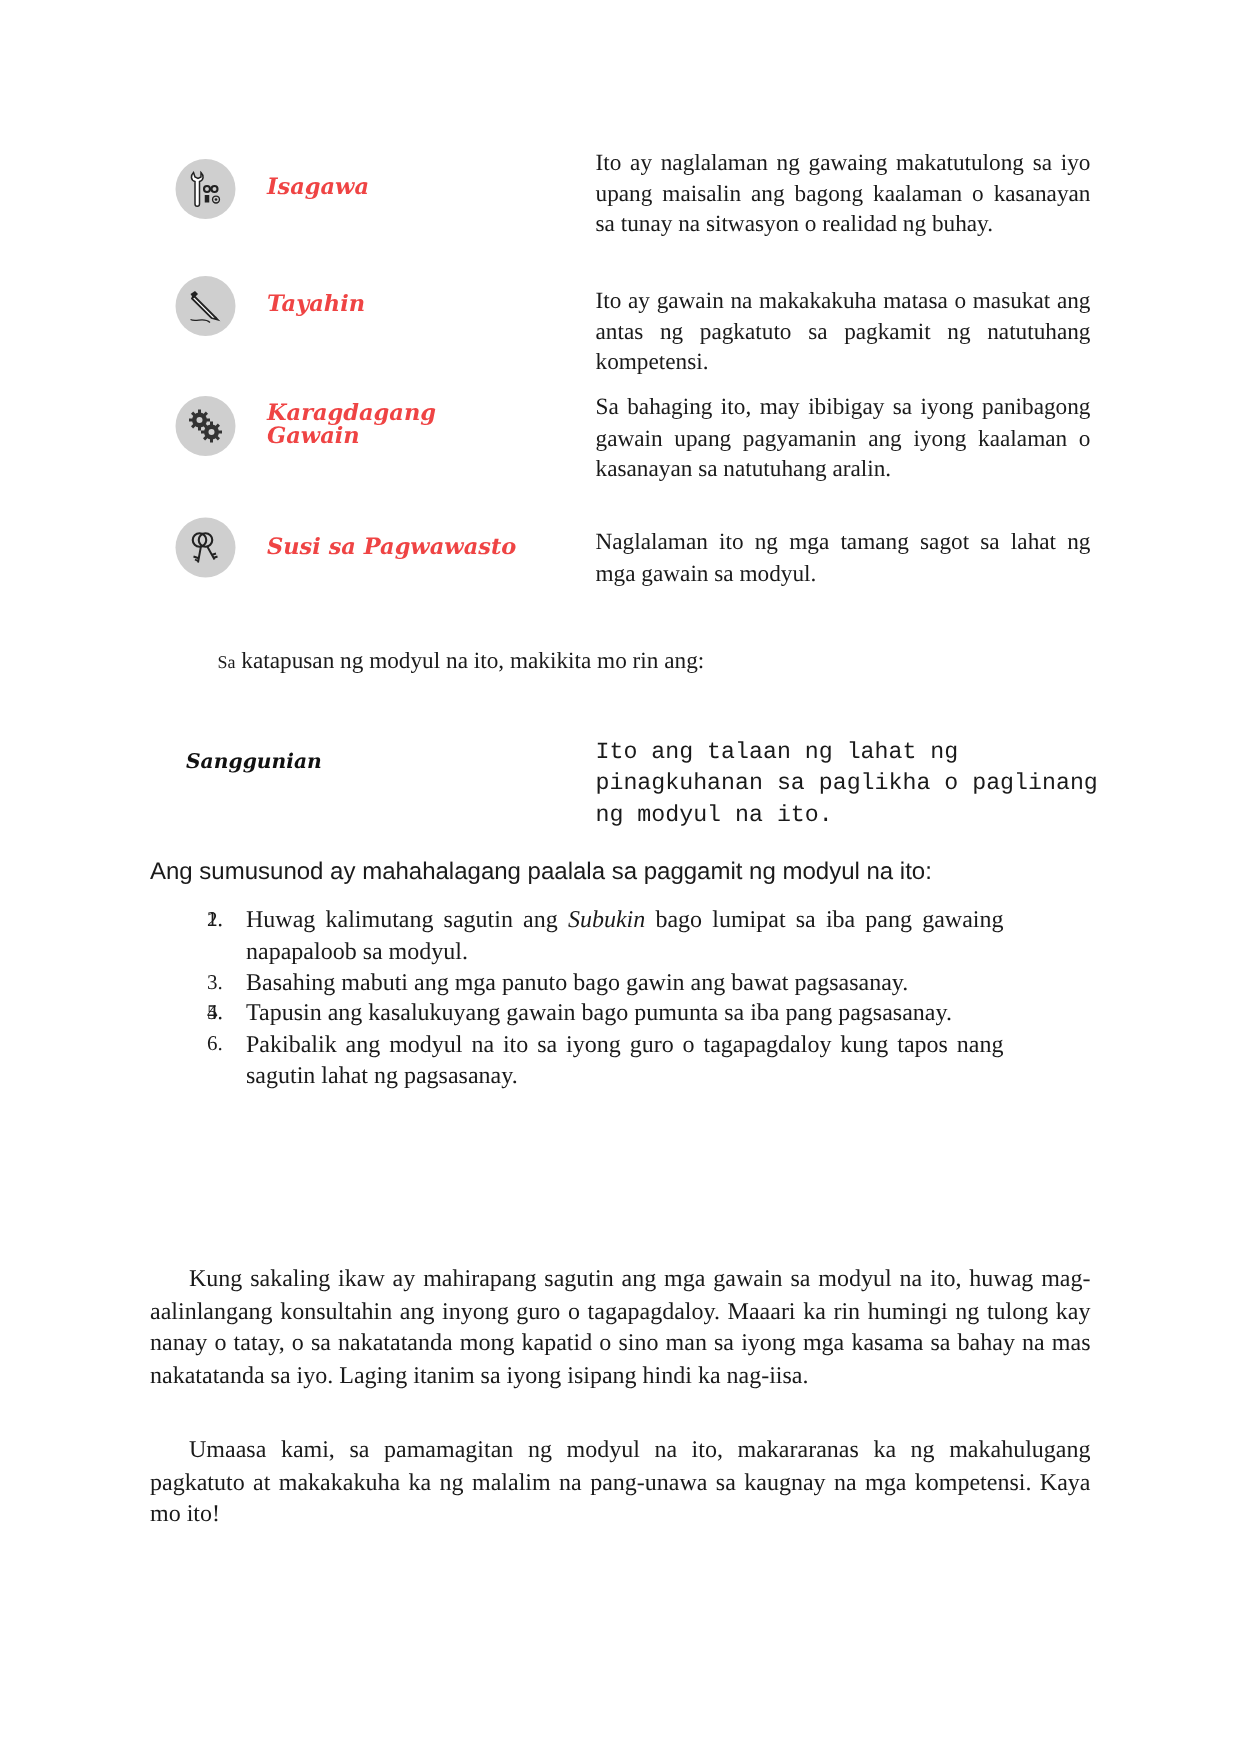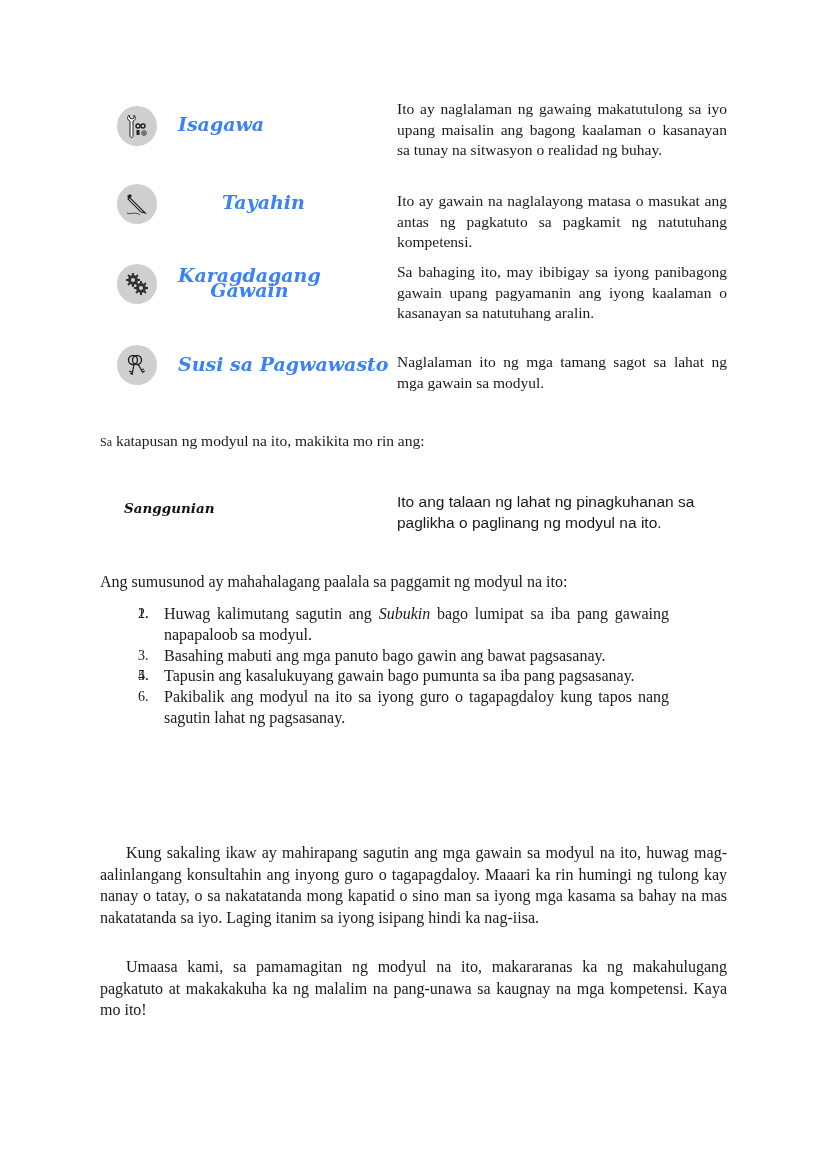--- a/index.html
+++ b/index.html
@@ -12,48 +12,48 @@
     .feature-row { position: absolute; left: 0; width: 827px; }
     .feature-icon {
       position: absolute; left: 117px; width: 40px; height: 40px;
       border-radius: 50%; background: #cfcfcf;
       display: flex; align-items: center; justify-content: center;
     }
     .feature-icon svg { width: 30px; height: 30px; }
     .feature-name {
       position: absolute; left: 178px;
       font-family: "DejaVu Serif", serif; font-weight: bold; font-style: italic;
-      font-size: 19px; line-height: 15px; color: #3b82f6; text-align: center;
+      font-size: 15px; line-height: 15px; color: #ef4444;
     }
     .feature-desc {
       position: absolute; left: 397px; width: 330px;
       font-family: "Liberation Serif", serif; font-size: 15.5px; line-height: 20.6px;
       text-align: justify; color: #1a1a1a;
     }
 
     .intro-line {
       position: absolute; left: 100px; top: 432px;
       font-family: "Liberation Serif", serif; font-size: 15.5px; color: #1a1a1a;
     }
-    .intro-line .sa { font-size: 12px; }
+    .intro-line .sa { font-size: 12px; margin-left: 45px; }
 
     .ref-name {
       position: absolute; left: 124px; top: 500px;
       font-family: "DejaVu Serif", serif; font-weight: bold; font-style: italic;
       font-size: 13.5px; color: #111;
     }
     .ref-desc {
       position: absolute; left: 397px; top: 491px; width: 340px;
-      font-family: Liberation Sans, sans-serif; font-size: 15.5px; line-height: 21px;
+      font-family: Liberation Mono, monospace; font-size: 15.5px; line-height: 21px;
       color: #1a1a1a;
     }
 
     .reminders-intro {
       position: absolute; left: 100px; top: 573px;
-      font-family: Liberation Serif, serif; font-size: 16px; color: #1a1a1a;
+      font-family: Liberation Sans, sans-serif; font-size: 16px; color: #1a1a1a;
     }
     .reminders {
       position: absolute; left: 136px; top: 604px; width: 600px; margin: 0; padding: 0;
       list-style: none;
       font-family: "Liberation Serif", serif; font-size: 16px; line-height: 20.8px;
     }
     .reminders li { position: relative; padding-left: 28px; }
     .reminders .num { position: absolute; left: 2px; font-size: 14px; }
     .reminders .li-text { display: block; width: 505px; text-align: justify; }
     .reminders li.wide .li-text { width: 570px; }
@@ -90,22 +90,22 @@
 
   <div class="feature-row" style="top:0;">
     <div class="feature-icon" style="top:184px;">
       <svg viewBox="0 0 30 30">
         <path d="M7 8 L20 21 L23 24 L19 23 L6 10 Z" fill="#fff" stroke="#222" stroke-width="1.2"></path>
         <path d="M5 7 L8 5 L10 7 L7 10 Z" fill="#222"></path>
         <path d="M21 23 L23 24 L22 22 Z" fill="#222"></path>
         <path d="M5 24 C9 26 14 22 18 26" fill="none" stroke="#222" stroke-width="0.8"></path>
       </svg>
     </div>
-    <div class="feature-name" style="top:195px;margin-left:44px;">Tayahin</div>
-    <div class="feature-desc" style="top:191px;">Ito ay gawain na naglalayong matasa o masukat ang antas ng pagkatuto sa pagkamit ng natutuhang kompetensi.</div>
+    <div class="feature-name" style="top:195px;">Tayahin</div>
+    <div class="feature-desc" style="top:191px;">Ito ay gawain na makakakuha matasa o masukat ang antas ng pagkatuto sa pagkamit ng natutuhang kompetensi.</div>
   </div>
 
   <div class="feature-row" style="top:0;">
     <div class="feature-icon" style="top:264px;">
       <svg viewBox="0 0 30 30">
         <g fill="#333">
           <circle cx="11" cy="11" r="5"></circle>
           <rect x="10" y="4" width="2" height="14"></rect>
           <rect x="4" y="10" width="14" height="2"></rect>
           <rect x="10" y="4" width="2" height="14" transform="rotate(45 11 11)"></rect>

